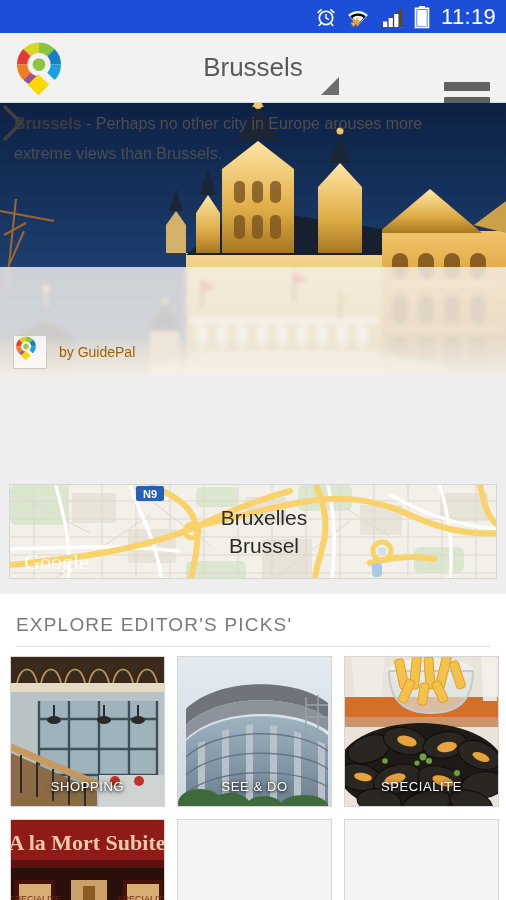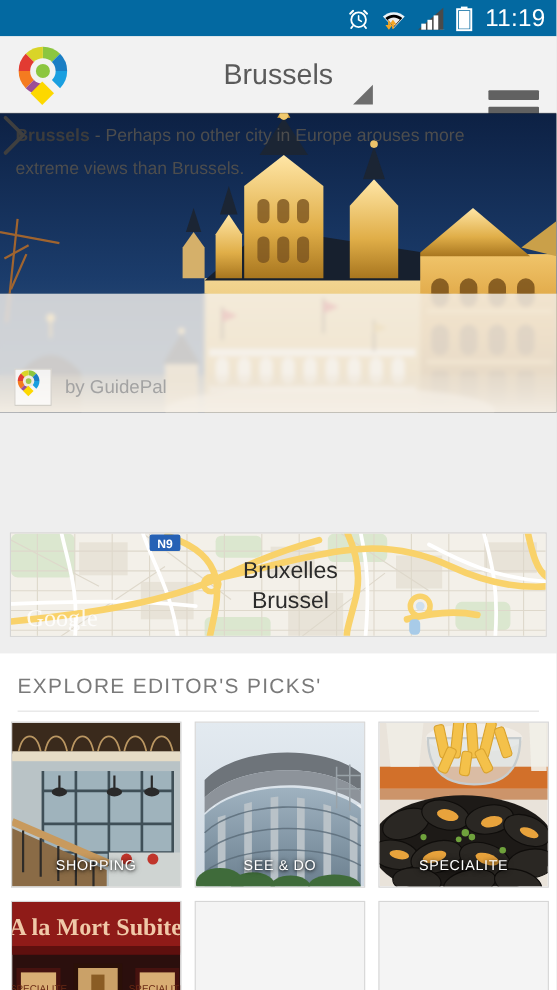--- a/index.html
+++ b/index.html
@@ -7,21 +7,21 @@
     width:506px; height:900px;
     font-family:"Liberation Sans", sans-serif;
     background:#e9e9e9;
     overflow:hidden;
   }
   #app { position:relative; width:506px; height:900px; background:#eeeeee; }
 
   
   .statusbar{
     position:absolute; top:0; left:0; width:506px; height:33px;
-    background:#0369a1; display:flex; align-items:center;
+    background:#1d4ed8; display:flex; align-items:center;
     justify-content:flex-end; padding-right:10px;
   }
   .sb-icons{ display:flex; align-items:center; gap:9px; }
   .sb-time{ color:#fff; font-size:22px; letter-spacing:.3px; margin-left:11px;
             font-family:"Liberation Sans", sans-serif; }
 
   
   .actionbar{
     position:absolute; top:33px; left:0; width:506px; height:70px;
     background:#f2f2f2; border-bottom:1px solid #d8d8d8;
@@ -66,21 +66,21 @@
   .chev{
     position:absolute; right:10px; top:18px; width:26px; height:40px;
   }
   .credit{
     position:absolute; left:13px; bottom:6px; display:flex; align-items:center; gap:12px;
   }
   .credit-badge{
     width:34px; height:34px; background:rgba(255,255,255,.75);
     border:1px solid #cfcbc4; display:flex; align-items:center; justify-content:center;
   }
-  .credit-text{ font-size:17px; color:#a3a3a3; }
+  .credit-text{ font-size:14px; color:#a16207; }
 
   
   .tabs{
     position:absolute; top:411px; left:0; width:506px; height:62px;
     display:flex; padding:0 1px;
   }
   .tab{
     flex:1; background:#fff; border:1px solid #dcdcdc;
     display:flex; align-items:center; justify-content:center;
     font-size:22px; color:#454545; letter-spacing:.6px;

